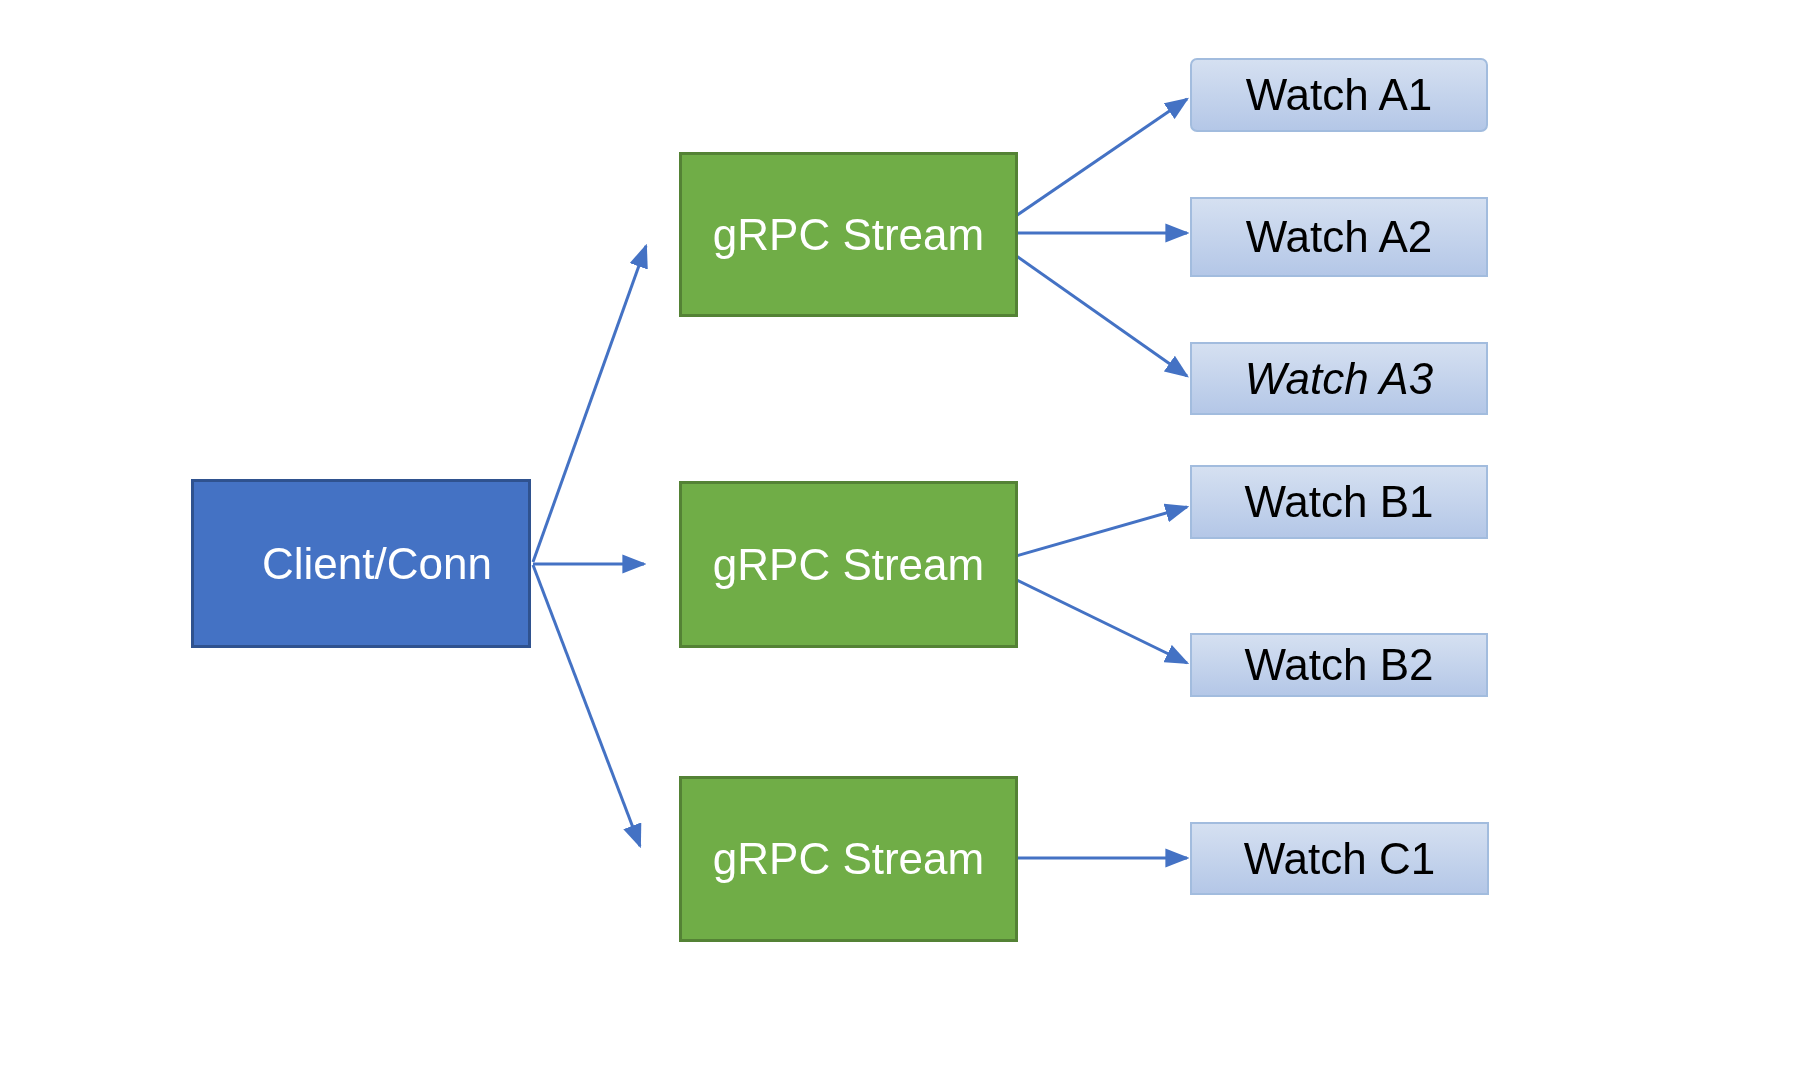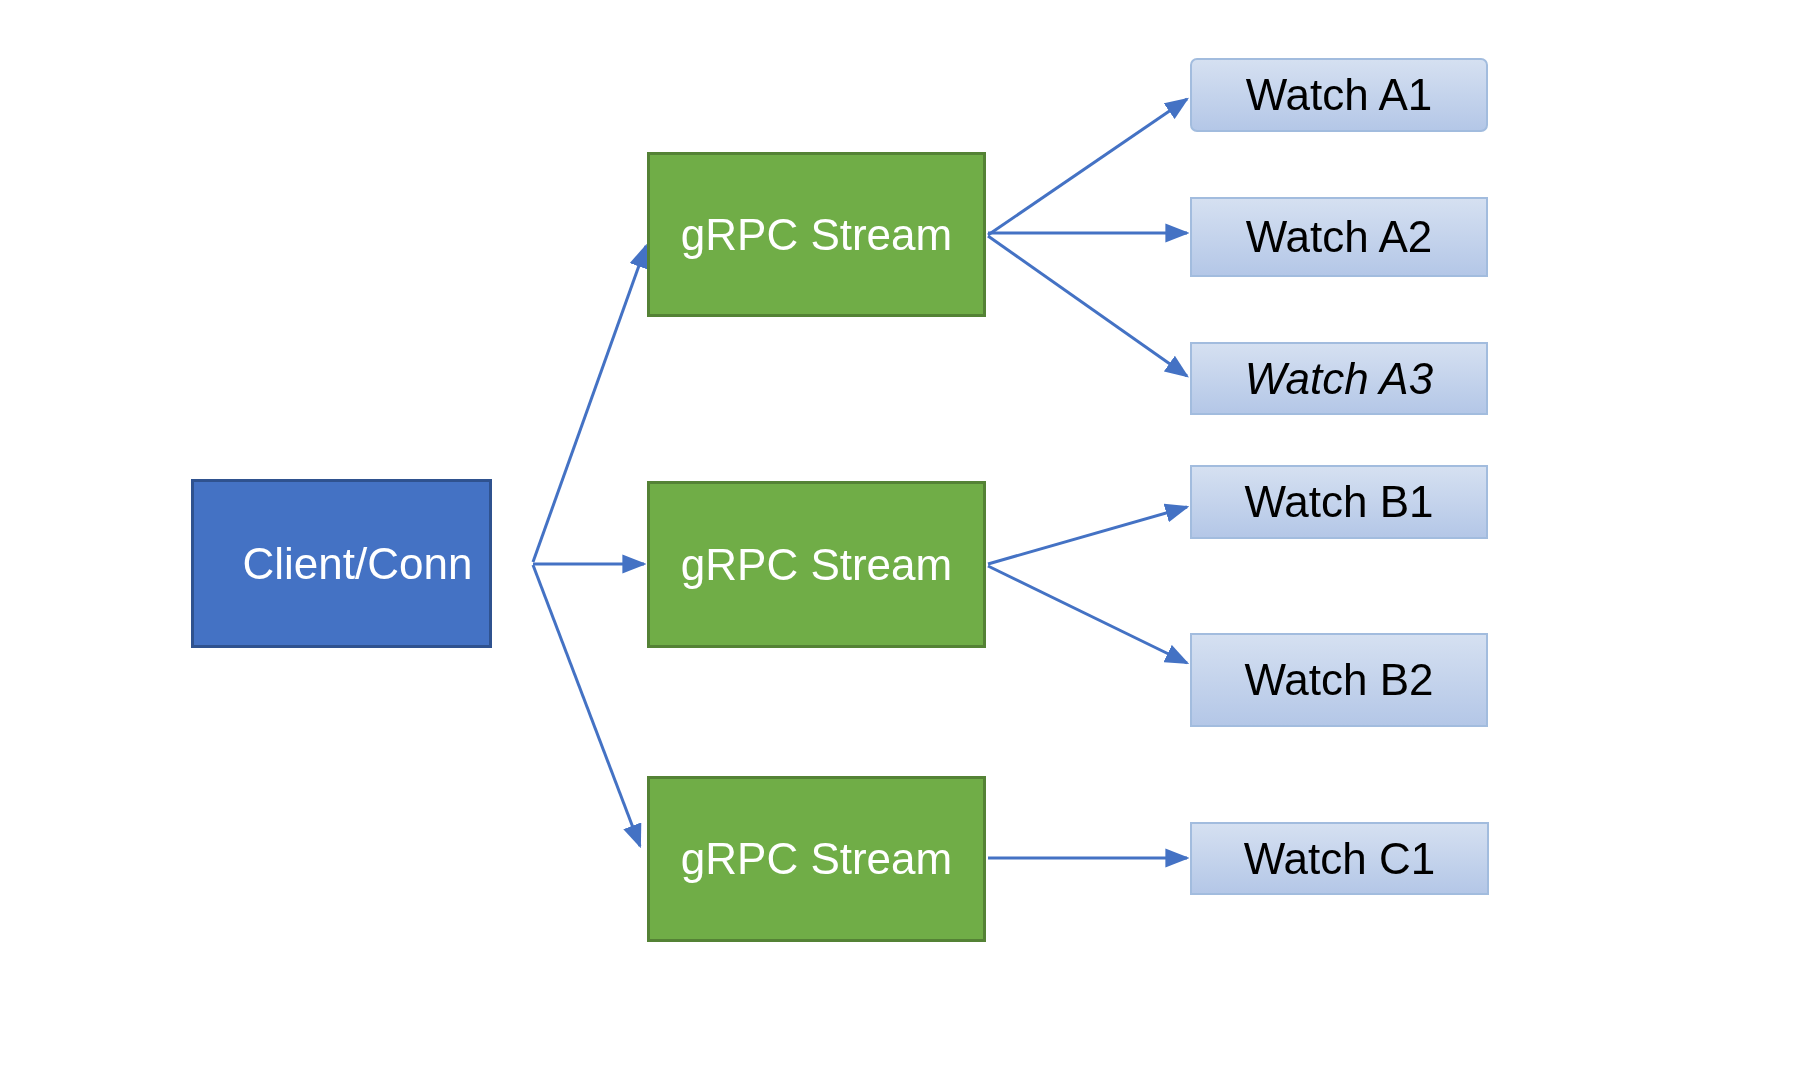--- a/index.html
+++ b/index.html
@@ -48,20 +48,21 @@
   }
   .node.client {
     background: var(--client-fill);
     border: 3px solid var(--client-border);
     color: var(--box-text);
   }
   .node.stream {
     background: var(--stream-fill);
     border: 3px solid var(--stream-border);
     color: var(--box-text);
+    margin-left: 32px;
   }
   .node.watch {
     background: linear-gradient(to bottom, var(--watch-top), var(--watch-bottom));
     border: 2px solid var(--watch-border);
     color: var(--watch-text);
   }
   .node span { line-height: 1; }
 </style>
 </head>
 <body>
@@ -78,21 +79,21 @@
     <line class="edge" x1="533" y1="564" x2="644" y2="564" marker-end="url(#arrow)"></line>
     <line class="edge" x1="533" y1="565" x2="640" y2="846" marker-end="url(#arrow)"></line>
     <line class="edge" x1="988" y1="235" x2="1187" y2="99" marker-end="url(#arrow)"></line>
     <line class="edge" x1="988" y1="233" x2="1187" y2="233" marker-end="url(#arrow)"></line>
     <line class="edge" x1="988" y1="236" x2="1187" y2="376" marker-end="url(#arrow)"></line>
     <line class="edge" x1="988" y1="564" x2="1187" y2="507" marker-end="url(#arrow)"></line>
     <line class="edge" x1="988" y1="566" x2="1187" y2="663" marker-end="url(#arrow)"></line>
     <line class="edge" x1="988" y1="858" x2="1187" y2="858" marker-end="url(#arrow)"></line>
   </svg>
 
-  <div class="node client" style="left:191px; top:479px; width:301px; height:169px;padding-left:32px;">
+  <div class="node client" style="left:191px; top:479px; width:340px; height:169px;padding-left:32px;">
     <span>Client/Conn</span>
   </div>
 
   <div class="node stream" style="left:647px; top:152px; width:339px; height:165px;">
     <span>gRPC Stream</span>
   </div>
 
   <div class="node stream" style="left:647px; top:481px; width:339px; height:167px;">
     <span>gRPC Stream</span>
   </div>
@@ -110,21 +111,21 @@
   </div>
 
   <div class="node watch" style="left:1190px; top:342px; width:298px; height:73px;font-style:italic;">
     <span>Watch A3</span>
   </div>
 
   <div class="node watch" style="left:1190px; top:465px; width:298px; height:74px;">
     <span>Watch B1</span>
   </div>
 
-  <div class="node watch" style="left:1190px; top:633px; width:298px; height:94px;">
+  <div class="node watch" style="left:1190px; top:633px; width:298px; height:64px;">
     <span>Watch B2</span>
   </div>
 
   <div class="node watch" style="left:1190px; top:822px; width:299px; height:73px;text-align:center;">
     <span>Watch C1</span>
   </div>
 
 </div>
 
 </body></html>

